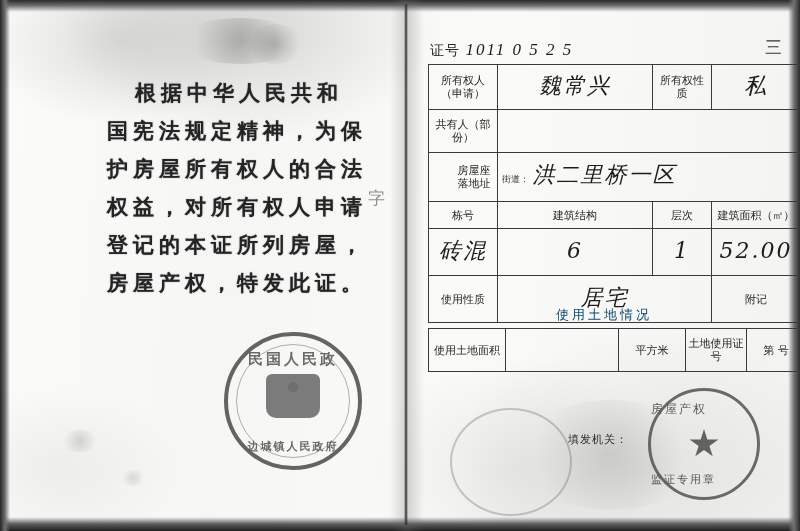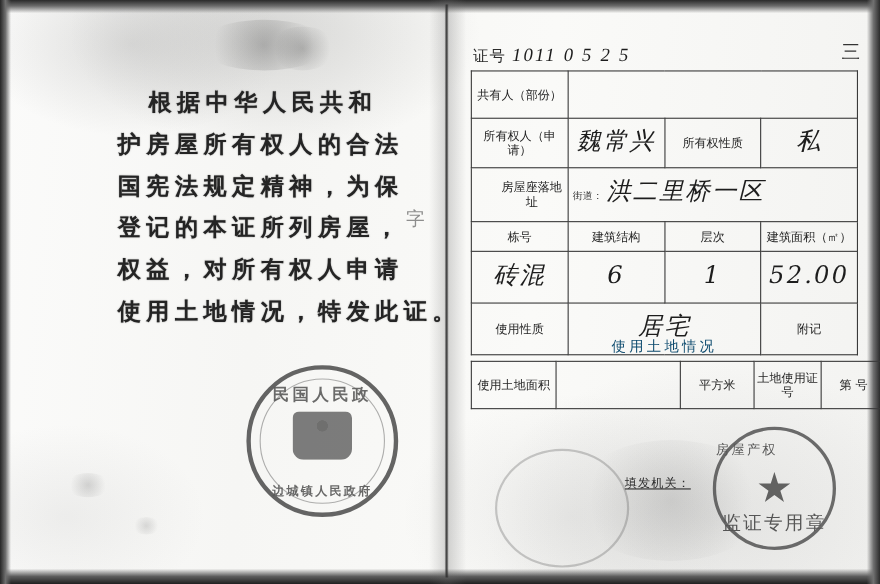--- a/index.html
+++ b/index.html
@@ -235,38 +235,37 @@
     background: #2d2d2d;
     clip-path: polygon(50% 0%, 61% 35%, 98% 35%, 68% 57%, 79% 91%, 50% 70%, 21% 91%, 32% 57%, 2% 35%, 39% 35%);
     opacity: .9;
   }
   .seal2 .txt-top {
     position: absolute; left: 0; right: 0; top: 10px;
     text-align: left; font-size: 12px; color: #333; letter-spacing: 2px;
   }
   .seal2 .txt-bottom {
     position: absolute; left: 0; right: 0; bottom: 10px;
-    text-align: center; font-size: 17px; color: #333; letter-spacing: 2px;
+    font-size: 11px; color: #333; letter-spacing: 2px;
   }
   .ghost-circle {
     position: absolute;
     left: 30px; top: 392px;
     width: 118px; height: 104px;
     border-radius: 50%;
     border: 2px solid rgba(90,90,90,.55);
     opacity: .55;
   }
   .issue-lines {
     position: absolute;
     left: 148px; top: 412px;
     font-size: 11px;
     color: #2b2b2b;
     line-height: 24px;
     letter-spacing: 1px;
-    text-decoration: underline;
   }
 </style>
 </head>
 <body>
 
 <div id="page">
   <div class="paper"></div>
 
   <div class="edge-top"></div>
   <div class="edge-bottom"></div>
@@ -278,25 +277,25 @@
   <div class="smudge" style="left:180px;top:18px;width:120px;height:46px;opacity:.55;"></div>
   <div class="smudge" style="left:245px;top:24px;width:60px;height:40px;opacity:.5;"></div>
   <div class="smudge" style="left:60px;top:430px;width:40px;height:22px;opacity:.35;"></div>
   <div class="smudge" style="left:120px;top:470px;width:26px;height:16px;opacity:.3;"></div>
   <div class="smudge" style="left:520px;top:400px;width:180px;height:110px;opacity:.28;"></div>
 
   <div class="left-page">
 
     <div class="left-text">
       <div class="line indent">根据中华人民共和</div>
+      <div class="line">国宪法规定精神，为保</div>
       <div class="line">护房屋所有权人的合法</div>
-      <div class="line">国宪法规定精神，为保</div>
+      <div class="line">权益，对所有权人申请</div>
       <div class="line">登记的本证所列房屋，</div>
-      <div class="line">权益，对所有权人申请</div>
-      <div class="line">使用土地情况，特发此证。</div>
+      <div class="line">房屋产权，特发此证。</div>
     </div>
 
     <div class="seal">
       <div class="seal-inner"></div>
       <div class="seal-top-text">民国人民政</div>
       <div class="seal-emblem"></div>
       <div class="seal-bottom-text">边城镇人民政府</div>
     </div>
   </div>
 
@@ -307,29 +306,29 @@
     <div class="cert-no">
       <span>证号</span>
       <span class="hand">1011 0 5 2 5</span>
     </div>
     <div class="corner-mark">三</div>
 
     <table class="form">
 
       <tbody>
           <tr>
-        <td class="lbl2" style="height:40px;">共有人（部份）</td>
-        <td colspan="3"><span class="hand"></span></td>
-      </tr>
-
-      <tr>
         <td class="lbl2" style="width:64px;height:42px;">所有权人（申请）</td>
         <td style="width:150px;"><span class="hand hand-lg">魏常兴</span></td>
         <td class="lbl2" style="width:54px;">所有权性质</td>
         <td style="width:84px;"><span class="hand hand-lg">私</span></td>
+      </tr>
+
+      <tr>
+        <td class="lbl2" style="height:40px;">共有人（部份）</td>
+        <td colspan="3"><span class="hand"></span></td>
       </tr>
 
       <tr>
         <td class="lbl2" style="height:46px;padding-left:24px;">房屋座落地址</td>
         <td colspan="3" style="text-align:left;padding-left:4px;">
           <span style="font-size:9px;color:#333;">街道：</span>
           <span class="hand hand-lg">洪二里桥一区</span>
         </td>
       </tr>
 

